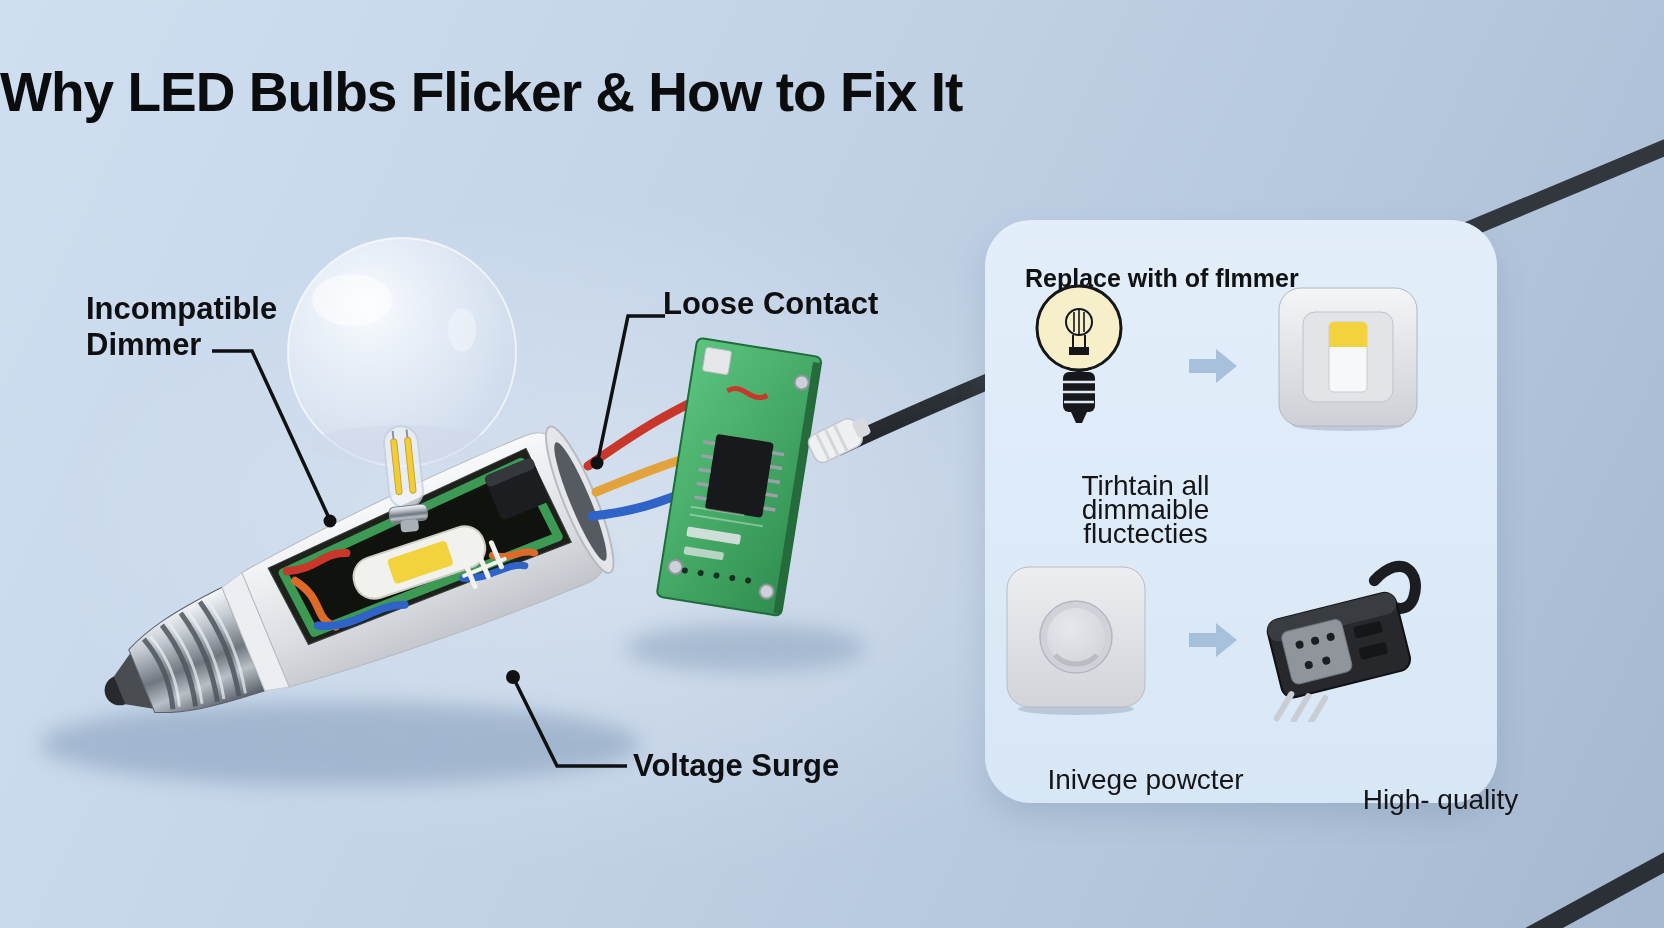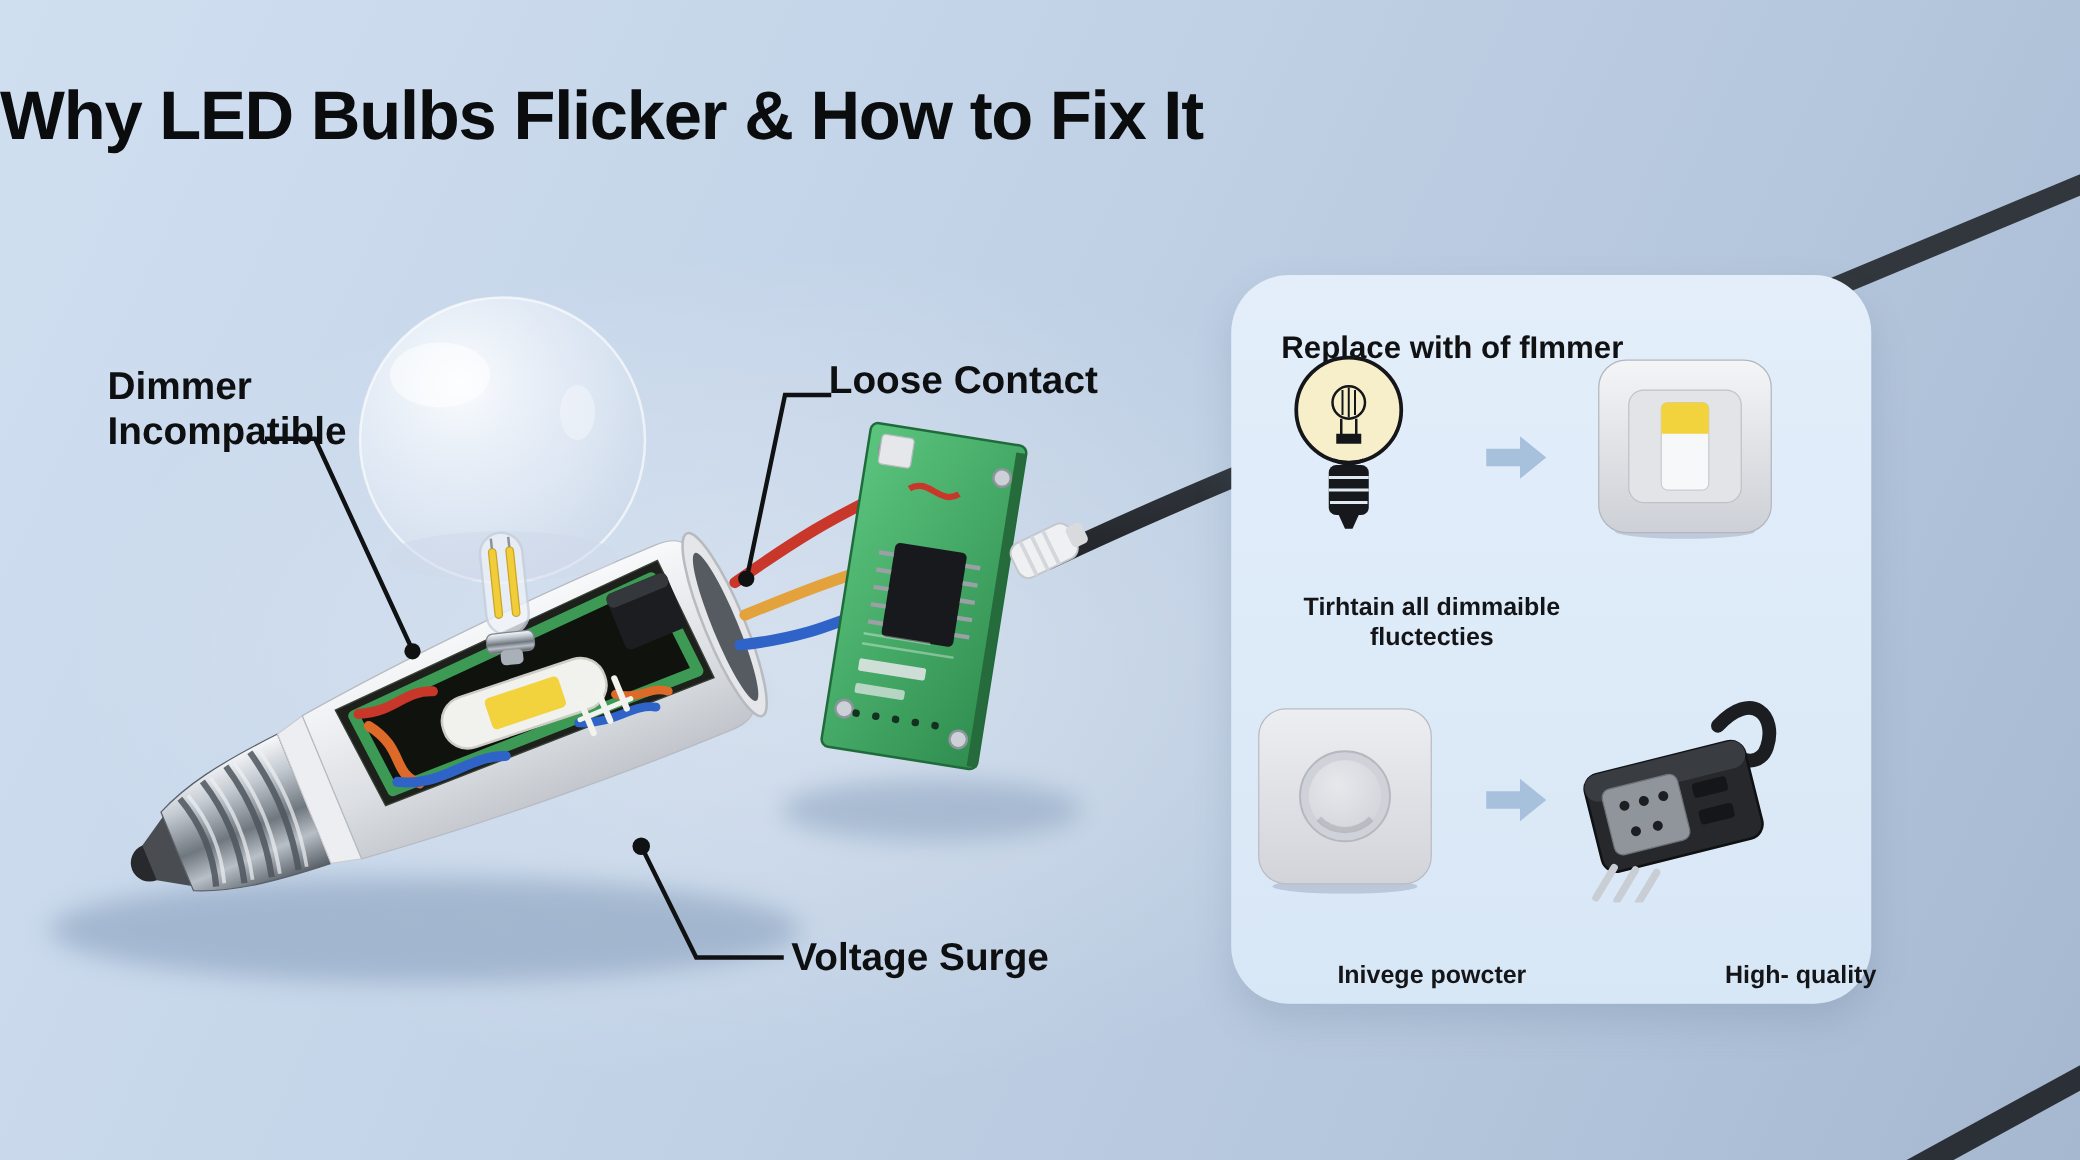--- a/index.html
+++ b/index.html
@@ -25,27 +25,27 @@
   
   #panel{
     left:985px;top:220px;width:512px;height:583px;border-radius:46px;
     background:linear-gradient(180deg,#e3eefa 0%,#d8e7f6 100%);
     box-shadow:0 14px 30px rgba(80,100,130,.18);
   }
   #panel-heading{
     left:40px;top:16px;font-size:25px;font-weight:700;color:#101113;white-space:nowrap;margin-top:28px;
   }
   .cell-caption{
-    font-size:20px;font-weight:700;line-height:24px;color:#141518;text-align:center;
+    font-size:28px;font-weight:400;line-height:24px;color:#141518;text-align:center;
   }
   .cap-line{display:block;}
   #cap-r1c1{left:38px;top:254px;width:245px;}
   #cap-r1c2{left:323px;top:254px;width:245px;}
   #cap-r2c1{left:38px;top:548px;width:245px;}
-  #cap-r2c2{left:333px;top:548px;width:245px;}
+  #cap-r2c2{left:333px;top:568px;width:245px;}
   .icon-slot{position:absolute;}
 </style>
 </head>
 <body>
 
 <svg id="scene" class="abs" width="1664" height="928" viewBox="0 0 1664 928">
   <defs>
     <linearGradient id="chromeGrad" x1="0" y1="0" x2="0" y2="1">
       <stop offset="0" stop-color="#f8fafc"></stop>
         <stop offset=".25" stop-color="#c3c9d0"></stop>
@@ -195,22 +195,22 @@
   <g fill="#101113">
     <circle cx="330" cy="521" r="6.5"></circle>
     <circle cx="597" cy="463" r="6.5"></circle>
     <circle cx="513" cy="677" r="7"></circle>
   </g>
 </svg>
 
 <div id="title" class="abs">Why LED Bulbs Flicker &amp; How to Fix It</div>
 
 <div id="callout-dimmer" class="abs callout">
+  <span class="cap-line">Incompatible</span>
   <span class="cap-line">Dimmer</span>
-  <span class="cap-line">Incompatible</span>
 </div>
 <div id="callout-loose" class="abs callout">Loose Contact</div>
 <div id="callout-voltage" class="abs callout">Voltage Surge</div>
 
 <div id="panel" class="abs">
   <div id="panel-heading" class="abs">Replace with of fImmer</div>
 
   <svg class="icon-slot" style="left:48px;top:60px" width="92" height="162" viewBox="0 0 92 162">
     <circle cx="46" cy="48" r="42" fill="#f6efca" stroke="#15161a" stroke-width="3"></circle>
     <g stroke="#15161a" stroke-width="2" fill="none">

